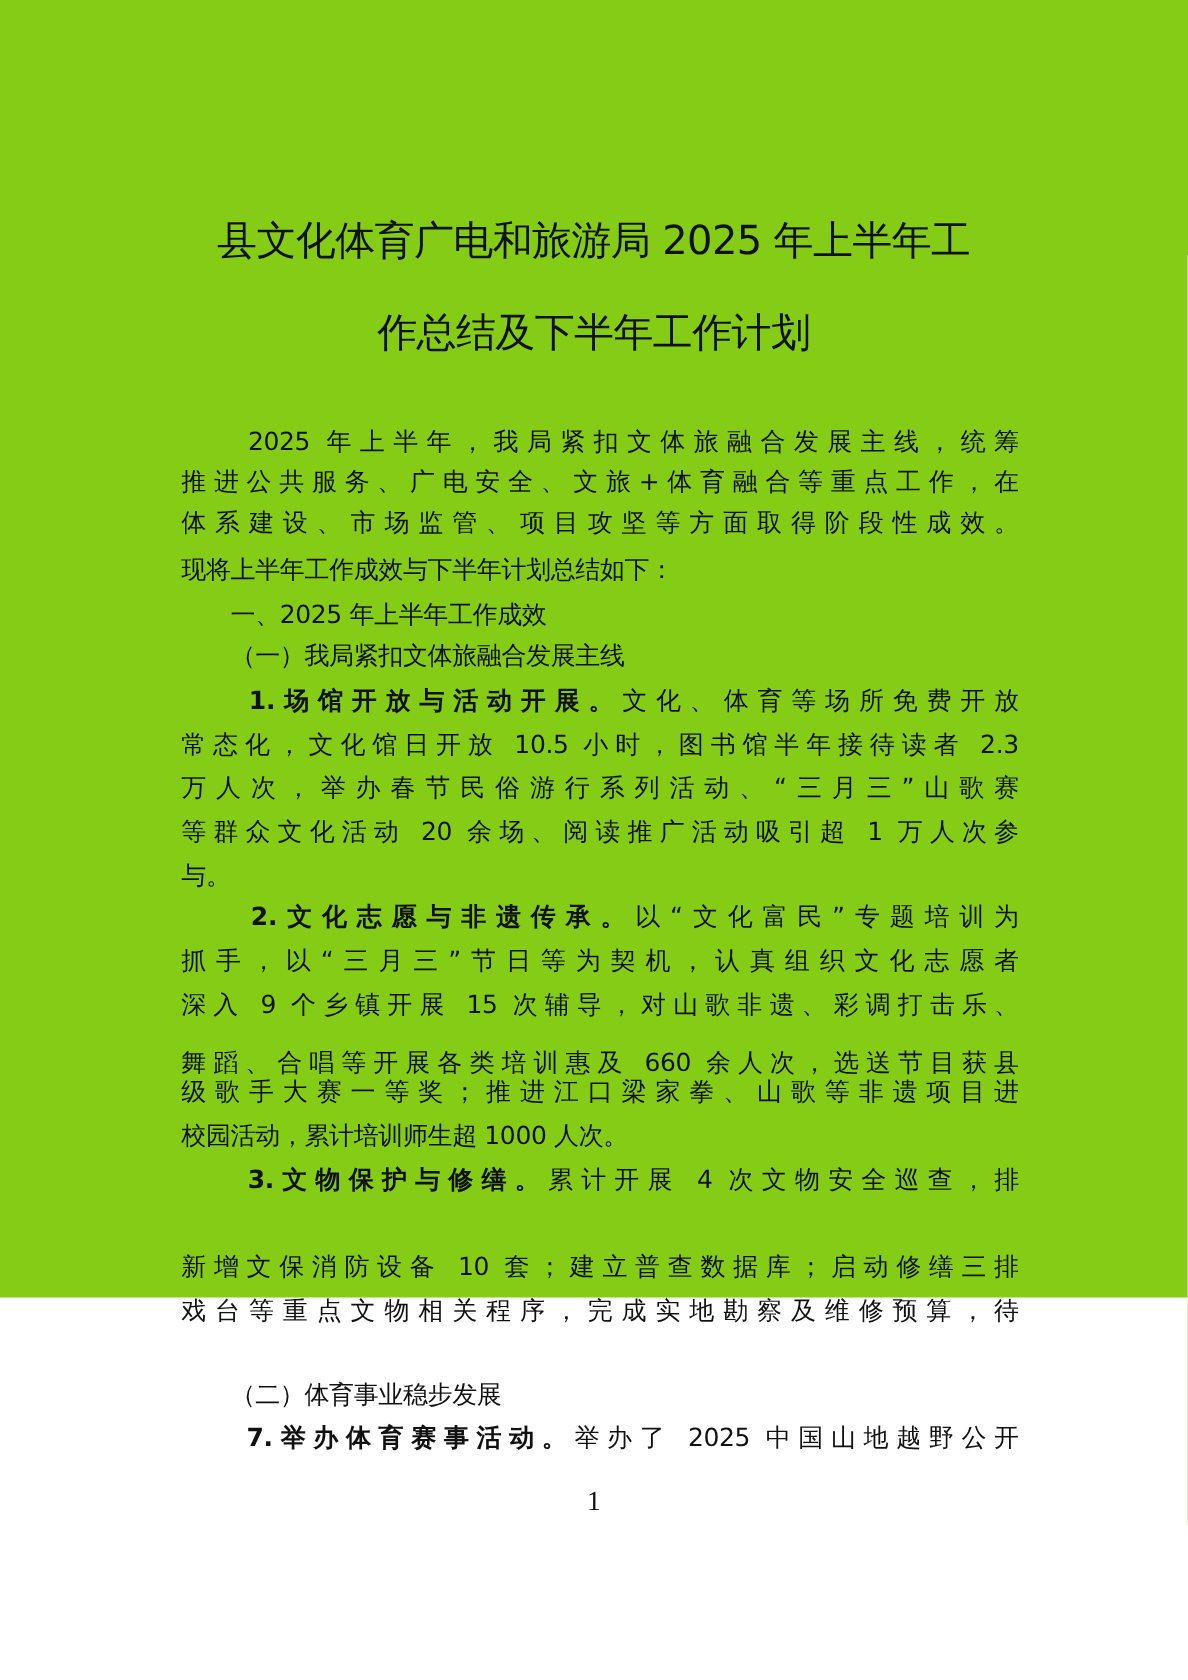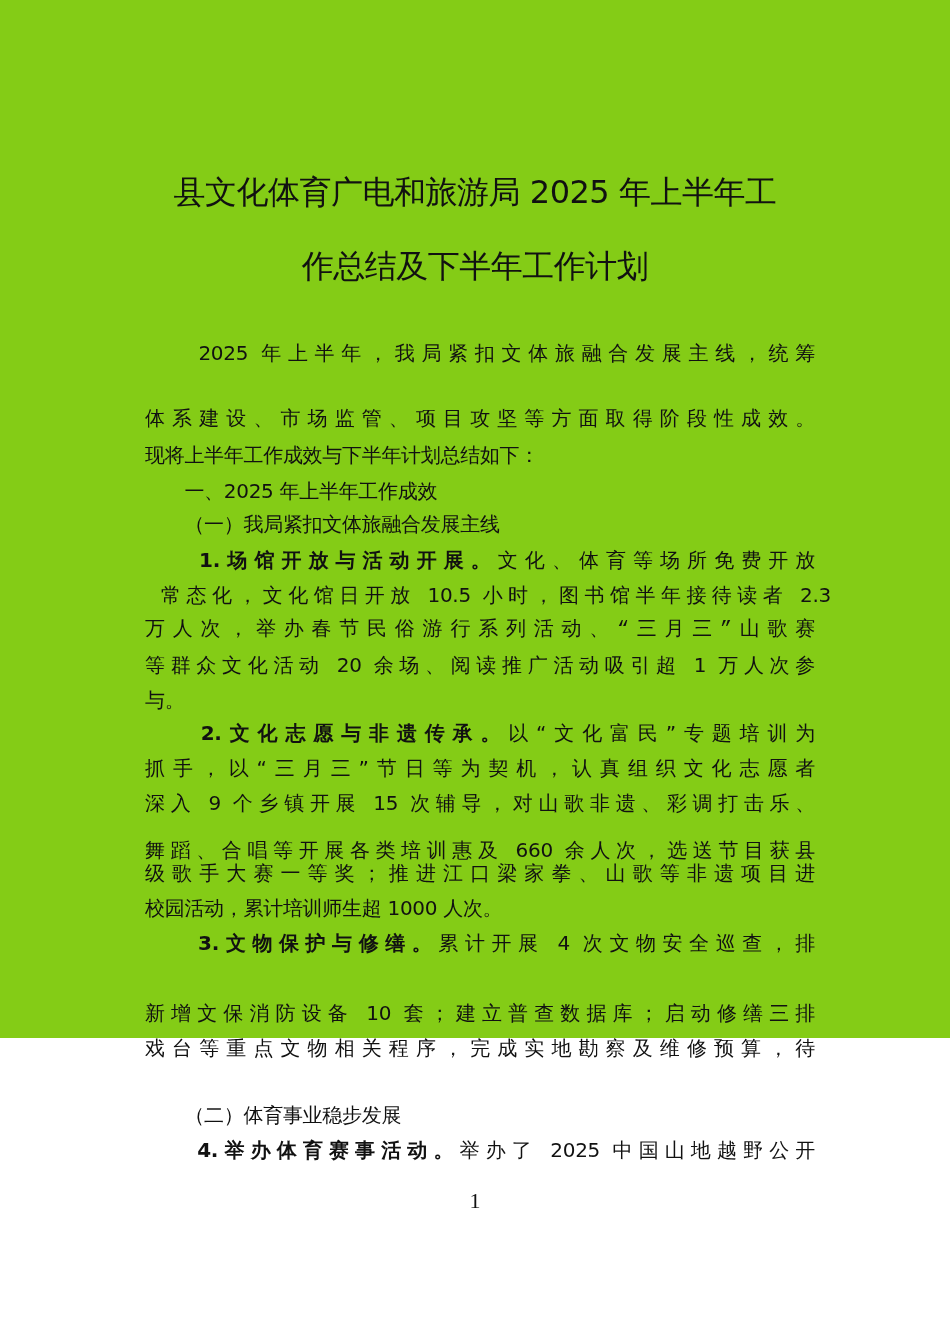--- a/index.html
+++ b/index.html
@@ -17,40 +17,41 @@
   </style>
 </head>
 <body>
 
 <div class="page">
 
   <div class="title" style="top:172px;">县文化体育广电和旅游局 2025 年上半年工</div>
   <div class="title" style="top:246px;">作总结及下半年工作计划</div>
 
   <div class="line just" style="top:338px;">　　2025 年上半年，我局紧扣文体旅融合发展主线，统筹</div>
+  <div class="line just" style="top:370px;">推进公共服务、广电安全、文旅+体育融合等重点工作，在</div>
   <div class="line just" style="top:403px;">体系建设、市场监管、项目攻坚等方面取得阶段性成效。</div>
   <div class="line" style="top:440px;">现将上半年工作成效与下半年计划总结如下：</div>
 
   <div class="line" style="top:476px;">　　一、2025 年上半年工作成效</div>
   <div class="line" style="top:509px;">　　（一）我局紧扣文体旅融合发展主线</div>
 
   <div class="line just" style="top:545px;"><span class="bold">　　1.场馆开放与活动开展。</span><span>文化、体育等场所免费开放</span></div>
-  <div class="line just" style="top:580px;margin-left:16px;">常态化，文化馆日开放 10.5 小时，图书馆半年接待读者 2.3</div>
-  <div class="line just" style="top:615px;font-family:Liberation Mono, monospace;">万人次，举办春节民俗游行系列活动、“三月三”山歌赛</div>
+  <div class="line just" style="top:580px;">常态化，文化馆日开放 10.5 小时，图书馆半年接待读者 2.3</div>
+  <div class="line just" style="top:615px;">万人次，举办春节民俗游行系列活动、“三月三”山歌赛</div>
   <div class="line just" style="top:650px;">等群众文化活动 20 余场、阅读推广活动吸引超 1 万人次参</div>
   <div class="line" style="top:685px;">与。</div>
 
   <div class="line just" style="top:718px;"><span class="bold">　　2.文化志愿与非遗传承。</span><span>以“文化富民”专题培训为</span></div>
   <div class="line just" style="top:753px;">抓手，以“三月三”节日等为契机，认真组织文化志愿者</div>
   <div class="line just" style="top:788px;">深入 9 个乡镇开展 15 次辅导，对山歌非遗、彩调打击乐、</div>
   <div class="line just" style="top:823px;margin-top:12px;">舞蹈、合唱等开展各类培训惠及 660 余人次，选送节目获县</div>
   <div class="line just" style="top:858px;">级歌手大赛一等奖；推进江口梁家拳、山歌等非遗项目进</div>
   <div class="line" style="top:893px;">校园活动，累计培训师生超 1000 人次。</div>
 
   <div class="line just" style="top:928px;"><span class="bold">　　3.文物保护与修缮。</span><span>累计开展 4 次文物安全巡查，排</span></div>
   <div class="line just" style="top:998px;">新增文保消防设备 10 套；建立普查数据库；启动修缮三排</div>
   <div class="line just" style="top:1033px;">戏台等重点文物相关程序，完成实地勘察及维修预算，待</div>
 
   <div class="line" style="top:1100px;">　　（二）体育事业稳步发展</div>
-  <div class="line just" style="top:1135px;"><span class="bold">　　4.举办体育赛事活动。</span><span>举办了 2025 中国山地越野公开</span></div>
+  <div class="line just" style="top:1135px;"><span class="bold">　　7.举办体育赛事活动。</span><span>举办了 2025 中国山地越野公开</span></div>
 
   <div class="page-num">1</div>
 </div>
 
 </body></html>

